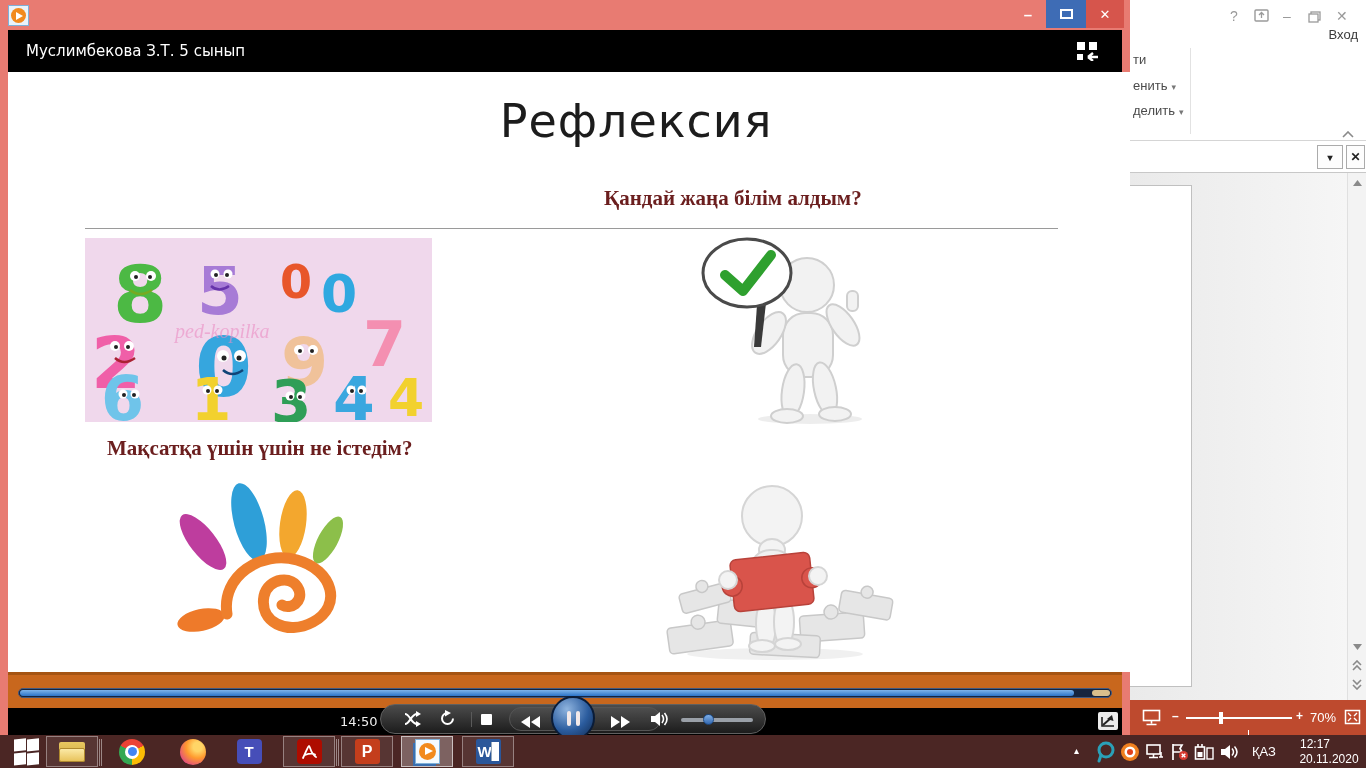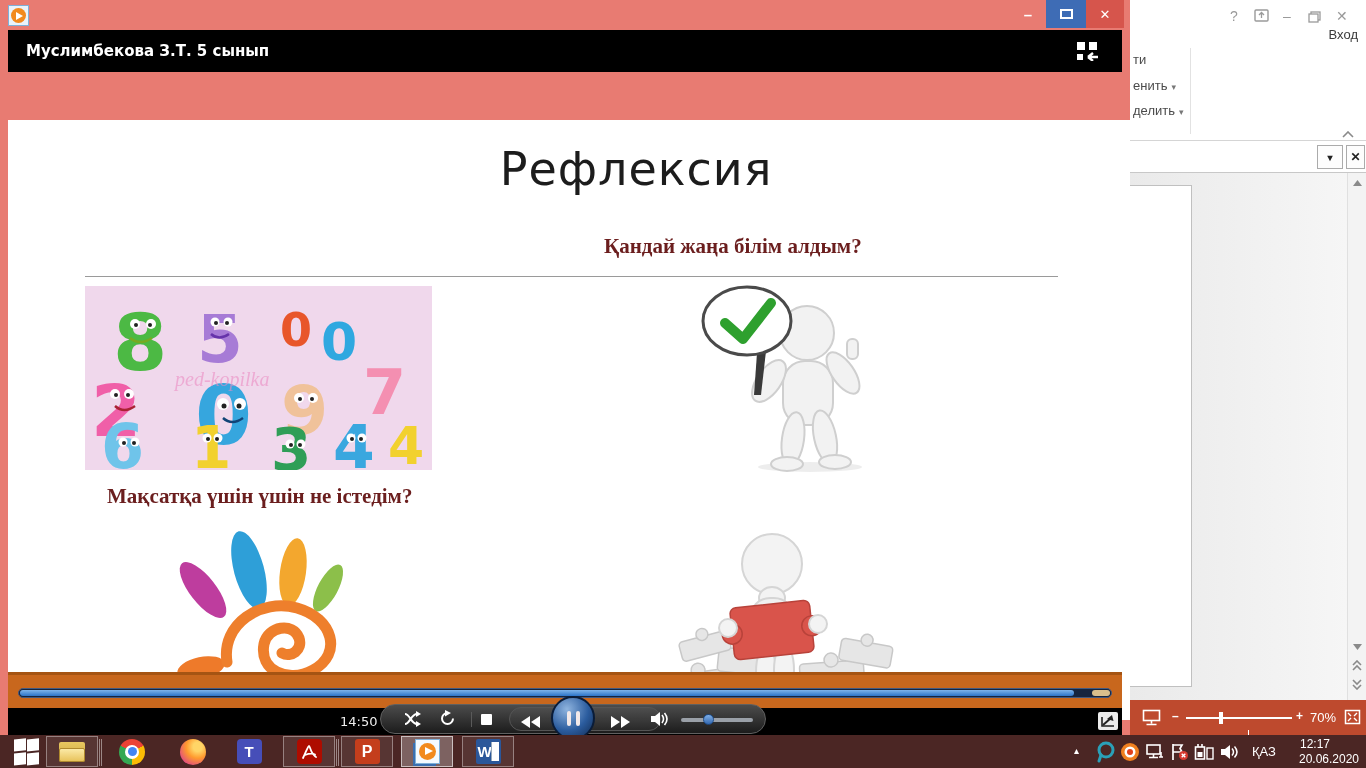--- a/index.html
+++ b/index.html
@@ -18,24 +18,24 @@
                border-top:4px solid transparent; border-bottom:4px solid transparent; }
   .wbtn { position:absolute; top:0; height:28px; display:flex; align-items:center; justify-content:center;
           color:#fff; font-size:15px; }
   .wbtn.min { left:1010px; width:36px; font-weight:bold; }
   .wbtn.max { left:1046px; width:40px; background:#3E6CB5; }
   .wbtn.max i { display:block; width:13px; height:10px; border:2px solid #fff; }
   .wbtn.close { left:1086px; width:38px; background:#D6554C; font-size:13px; }
 
   .p-infobar { position:absolute; left:8px; top:30px; width:1114px; height:42px; background:#000;
                color:#fff; display:flex; align-items:center; font-family:"DejaVu Sans",sans-serif; font-size:15px; }
-  .p-infobar .t { padding-left:18px;font-weight:bold; }
+  .p-infobar .t { padding-left:18px; }
   .grid-ico { position:absolute; right:22px; top:11px; }
 
-  .slide { position:absolute; left:8px; top:72px; width:1256px; height:600px; background:#fff;margin-top:48px; }
+  .slide { position:absolute; left:8px; top:72px; width:1256px; height:600px; background:#fff; }
   .s-title { position:absolute; left:0; top:22px; width:100%; text-align:center;
              font-family:"DejaVu Sans",sans-serif; font-size:46px; color:#1c1c1c; letter-spacing:1px; }
   .s-head { position:absolute; font-family:"Liberation Serif",serif; font-weight:bold;
             font-size:21px; color:#6B1E1E; white-space:nowrap; }
   .s-line { position:absolute; left:77px; top:156px; width:973px; height:1px; background:#9a9a9a; }
 
   
   .seekband { position:absolute; left:8px; top:672px; width:1114px; height:36px; background:#C8671D;
               border-top:3px solid #A55413; }
   .seektrack { position:absolute; left:10px; right:10px; top:13px; height:10px; background:#16243E;
@@ -544,15 +544,15 @@
       </svg>
     </span>
     <span class="abs" style="left:1221px; top:9px;">
       <svg width="19" height="16" viewBox="0 0 19 16">
         <polygon points="0,5 4,5 9,1 9,15 4,11 0,11" fill="#fff"></polygon>
         <path d="M11,4.5 q3,3.5 0,7 M13.5,2.5 q5,5.5 0,11" stroke="#fff" stroke-width="1.5" fill="none"></path>
       </svg>
     </span>
     <span class="tray-txt" style="left:1252px; top:9px; font-size:13px;">ҚАЗ</span>
     <span class="tray-txt" style="left:1300px; top:2px; font-size:12px; width:58px; text-align:left;">12:17</span>
-    <span class="tray-txt" style="left:1294px; top:17px; font-size:12px; width:70px; text-align:center;">20.06.2020</span>
+    <span class="tray-txt" style="left:1294px; top:17px; font-size:12px; width:70px; text-align:center;">20.11.2020</span>
   </div>
 </div>
 
 </body></html>

